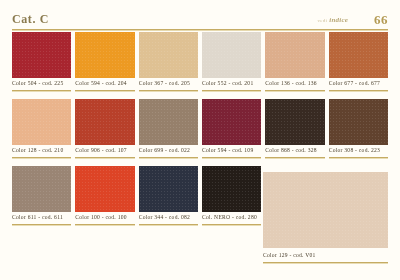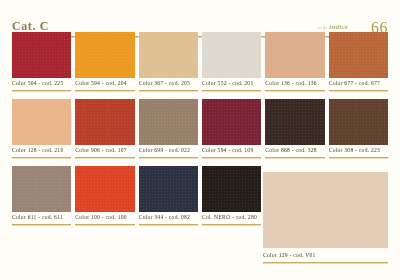--- a/index.html
+++ b/index.html
@@ -12,21 +12,21 @@
     background: #fffdf7;
     font-family: "Liberation Serif", serif;
     overflow: hidden;
     position: relative;
   }
 
   
   .header {
     position: absolute;
     left: 0;
-    top: 11px;
+    top: 4px;
     width: 400px;
     height: 29px;
   }
   .header-title {
     position: absolute;
     left: 12px;
     top: 8px;
     font-size: 12px;
     font-weight: bold;
     color: #8a7a4e;
@@ -49,22 +49,22 @@
     font-style: normal;
     font-weight: normal;
     color: #cdbf9b;
     letter-spacing: 0.3px;
     padding-right: 2px;
   }
   .header-page {
     position: absolute;
     right: 12px;
     top: 8px;
-    font-size: 16px;
-    font-weight: normal;
+    font-size: 13px;
+    font-weight: bold;
     color: #b49b55;
     letter-spacing: 0.5px;
   }
   .header-rule {
     position: absolute;
     left: 12px;
     right: 12px;
     top: 25px;
     height: 2px;
     background: linear-gradient(to bottom, #c5ab63 0 1px, #e6d9ae 1px 2px);

